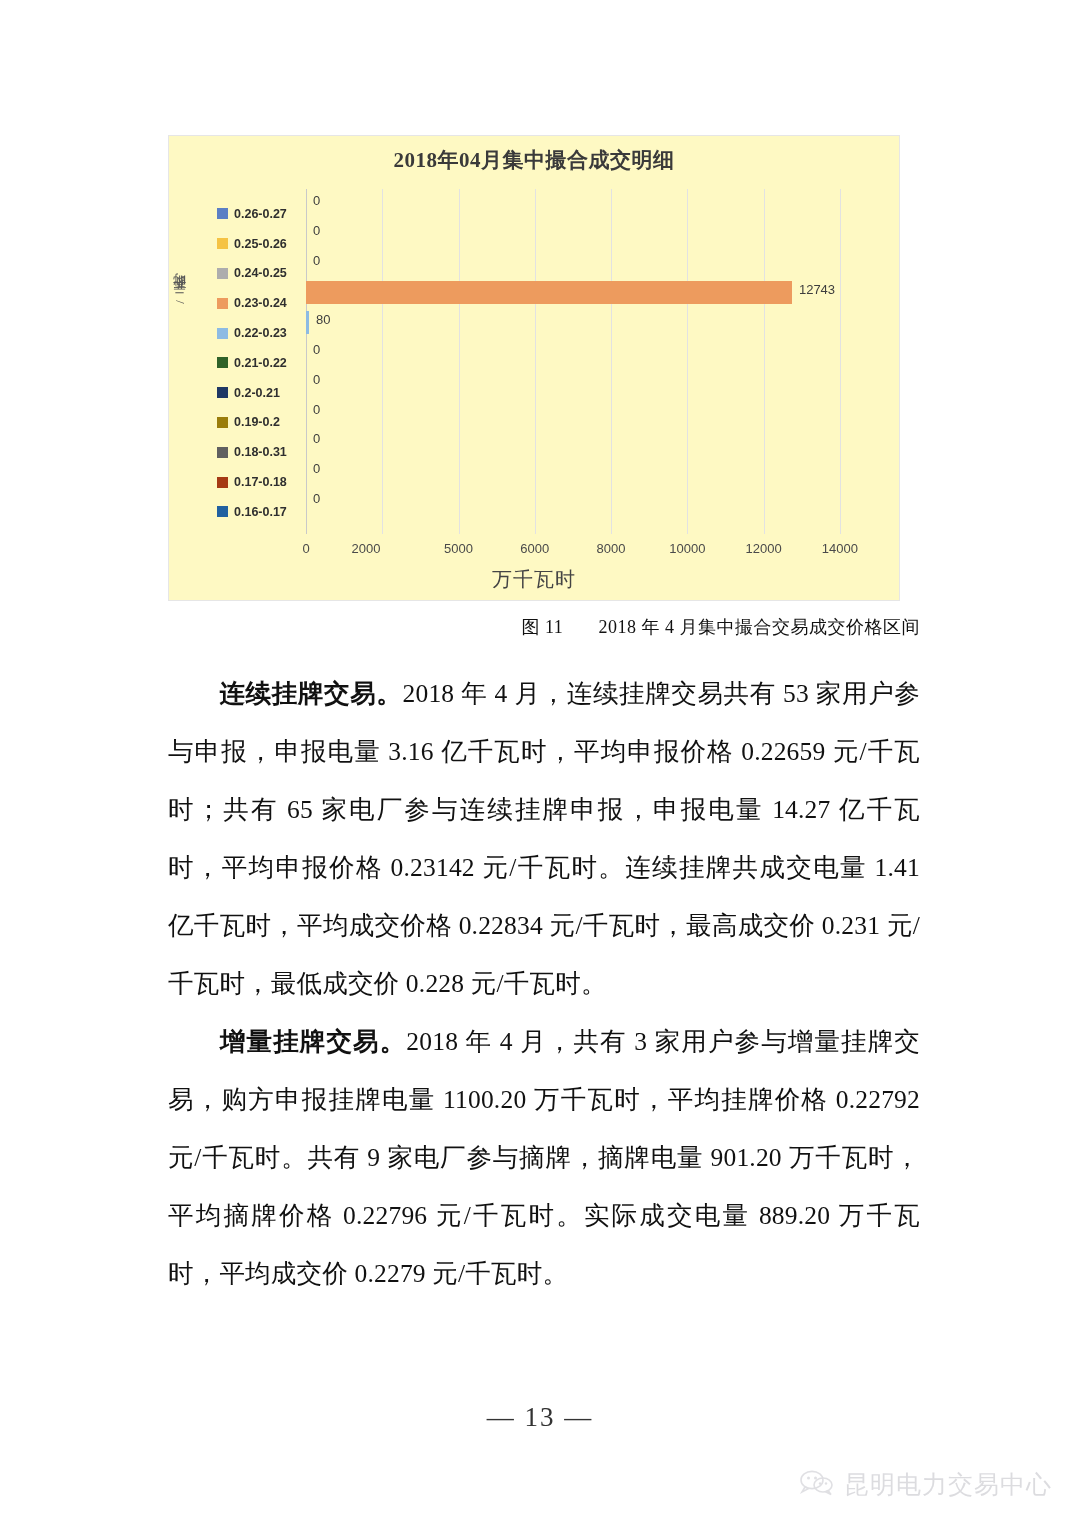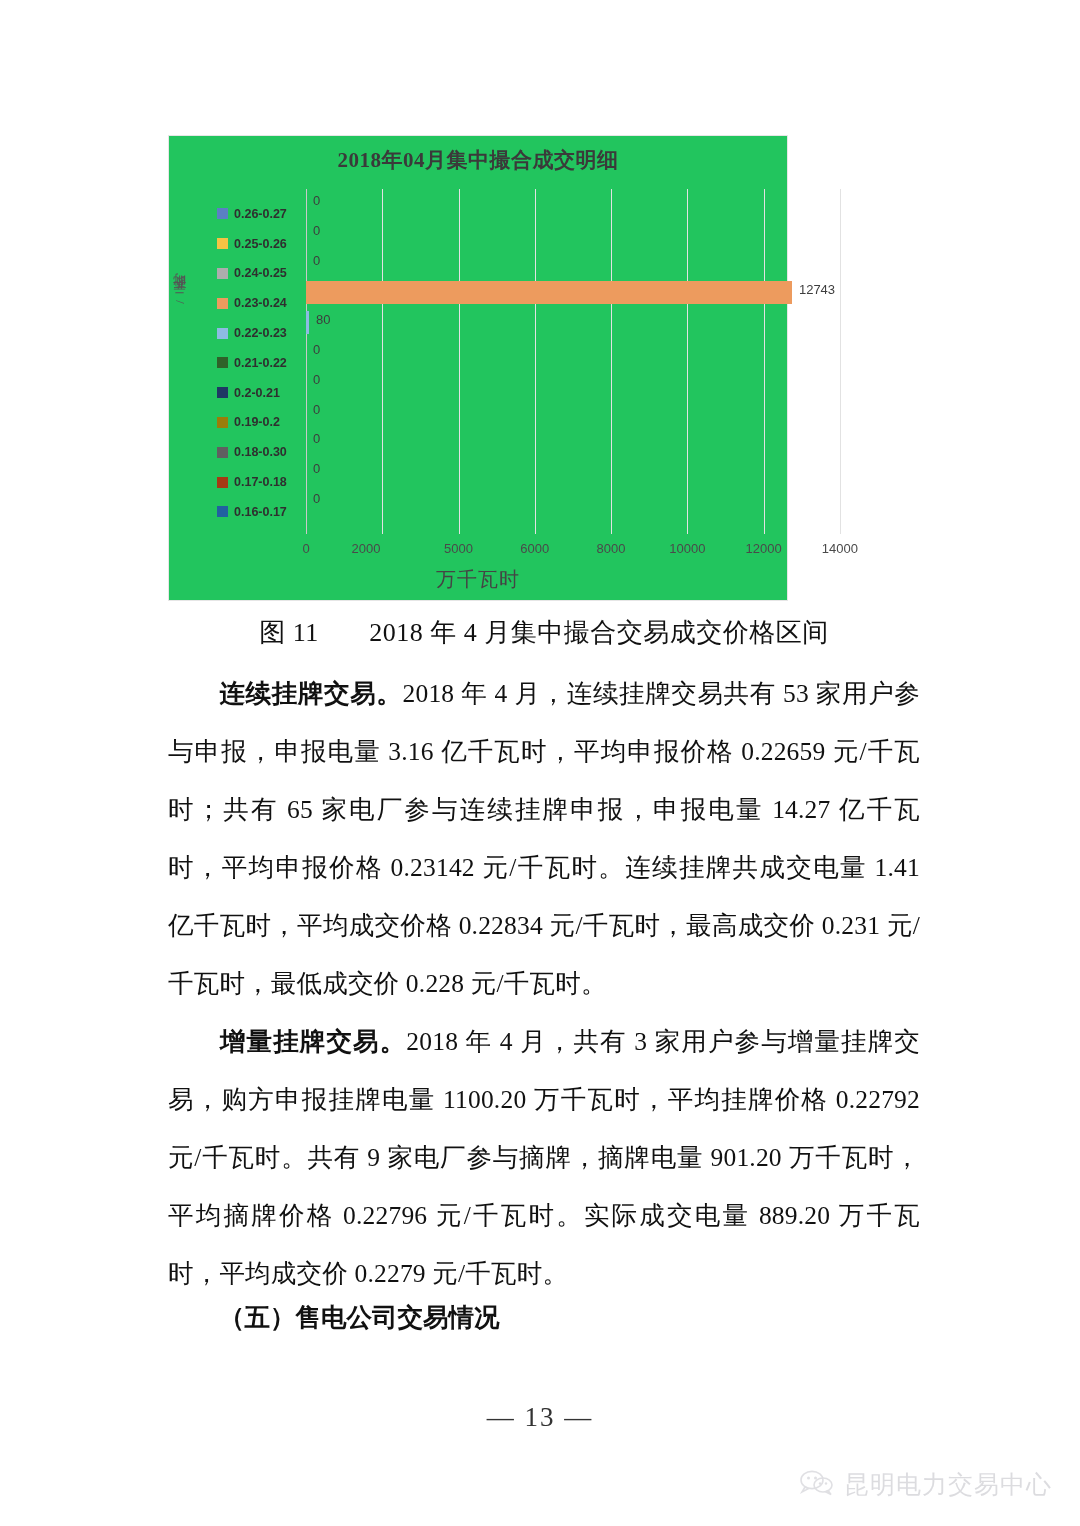--- a/index.html
+++ b/index.html
@@ -7,22 +7,22 @@
     width:1080px;height:1526px;
     background:#ffffff;
     font-family:"Liberation Serif","DejaVu Serif",serif;
     position:relative;
     overflow:hidden;
   }
   .page{position:absolute;inset:0;}
 
   
   .chart-frame{
-    position:absolute;left:168px;top:135px;width:620px;height:466px;
-    border:1px solid #e6e6e6;background:#22c55e;box-sizing:border-box;
+    position:absolute;left:168px;top:135px;width:732px;height:466px;
+    border:1px solid #e6e6e6;background:#fef9c3;box-sizing:border-box;
   }
   .chart-title{
     position:absolute;left:0;top:10px;width:100%;text-align:center;
     font-family:"Liberation Serif","DejaVu Serif",serif;
     font-size:21px;font-weight:700;color:#3a3a3a;letter-spacing:.5px;
   }
   .ylabel{
     position:absolute;left:2px;top:160px;width:26px;
     font-size:13px;color:#555;writing-mode:vertical-rl;
     transform:rotate(180deg);letter-spacing:1px;
@@ -73,21 +73,21 @@
   }
   .xlabel{
     position:absolute;left:0;top:430px;width:100%;text-align:center;
     font-size:20px;color:#444;letter-spacing:1px;
     font-family:"Liberation Serif","DejaVu Serif",serif;
   }
 
   
   .caption{
     position:absolute;left:168px;top:615px;width:752px;
-    text-align:center;font-size:26px;color:#111;letter-spacing:.5px;
+    text-align:right;font-size:18px;color:#111;letter-spacing:.5px;
   }
   .para{
     position:absolute;left:168px;width:752px;
     font-size:25.5px;line-height:58px;color:#111;
     text-align:justify;text-justify:inter-ideograph;
     letter-spacing:.2px;
   }
   .para b{font-weight:700;}
   #para1{top:665px;}
   #para2{top:1013px;}
@@ -152,21 +152,21 @@
         <div class="legend-row">
           <span class="legend-swatch" style="background: rgb(31, 56, 100);"></span>
           <span class="legend-text">0.2-0.21</span>
         </div>
         <div class="legend-row">
           <span class="legend-swatch" style="background: rgb(154, 125, 10);"></span>
           <span class="legend-text">0.19-0.2</span>
         </div>
         <div class="legend-row">
           <span class="legend-swatch" style="background: rgb(96, 96, 96);"></span>
-          <span class="legend-text">0.18-0.30</span>
+          <span class="legend-text">0.18-0.31</span>
         </div>
         <div class="legend-row">
           <span class="legend-swatch" style="background: rgb(165, 58, 20);"></span>
           <span class="legend-text">0.17-0.18</span>
         </div>
         <div class="legend-row">
           <span class="legend-swatch" style="background: rgb(33, 97, 160);"></span>
           <span class="legend-text">0.16-0.17</span>
         </div>
       </div>
@@ -242,23 +242,20 @@
   </div>
 
   <div class="para" id="para1">
     <span class="indent"></span><b>连续挂牌交易。</b><span>2018 年 4 月，连续挂牌交易共有 53 家用户参与申报，申报电量 3.16 亿千瓦时，平均申报价格 0.22659 元/千瓦时；共有 65 家电厂参与连续挂牌申报，申报电量 14.27 亿千瓦时，平均申报价格 0.23142 元/千瓦时。连续挂牌共成交电量 1.41 亿千瓦时，平均成交价格 0.22834 元/千瓦时，最高成交价 0.231 元/千瓦时，最低成交价 0.228 元/千瓦时。</span>
   </div>
 
   <div class="para" id="para2">
     <span class="indent"></span><b>增量挂牌交易。</b><span>2018 年 4 月，共有 3 家用户参与增量挂牌交易，购方申报挂牌电量 1100.20 万千瓦时，平均挂牌价格 0.22792 元/千瓦时。共有 9 家电厂参与摘牌，摘牌电量 901.20 万千瓦时，平均摘牌价格 0.22796 元/千瓦时。实际成交电量 889.20 万千瓦时，平均成交价 0.2279 元/千瓦时。</span>
   </div>
 
-  <div class="section-head">
-    <span class="indent"></span><span>（五）售电公司交易情况</span>
-  </div>
 
   <div class="pagenum">— 13 —</div>
 
   <div class="watermark">
     <span>
       <svg width="36" height="26" viewBox="0 0 36 26" aria-hidden="true">
         <ellipse cx="13" cy="10" rx="11" ry="8.6" fill="none" stroke="#9a9aa6" stroke-width="1.6"></ellipse>
         <path d="M6 17 L3 22 L9.5 18.6 Z" fill="none" stroke="#9a9aa6" stroke-width="1.6"></path>
         <circle cx="9.5" cy="8" r="1.5" fill="#9a9aa6"></circle>
         <circle cx="16.5" cy="8" r="1.5" fill="#9a9aa6"></circle>

